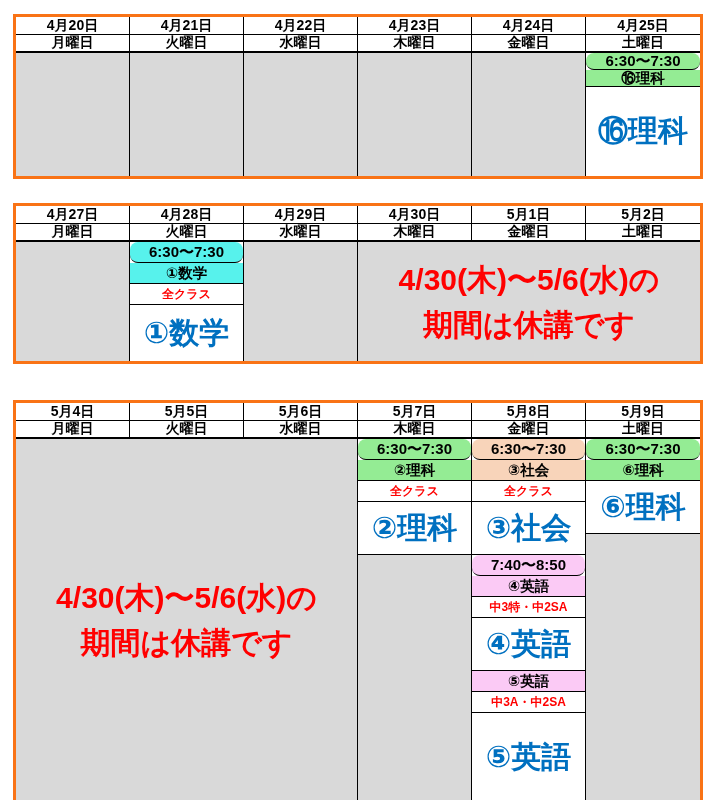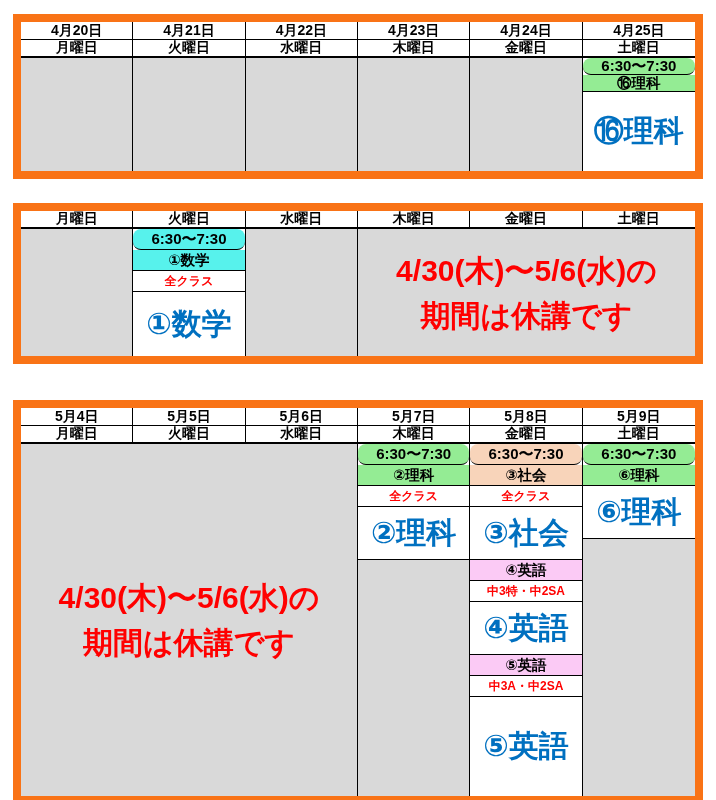--- a/index.html
+++ b/index.html
@@ -5,21 +5,21 @@
   html,body{margin:0;padding:0;}
   body{
     width:716px;height:800px;background:#ffffff;
     font-family:"Liberation Sans","DejaVu Sans",sans-serif;
     font-weight:bold;color:#000;
   }
   .page{position:relative;width:716px;height:800px;background:#fff;overflow:hidden;}
 
   .week{
     position:absolute;left:13px;width:690px;box-sizing:border-box;
-    border:8px solid #f97316;display:flex;flex-direction:column;background:#7dd3fc;
+    border:3px solid #f97316;display:flex;flex-direction:column;background:#7dd3fc;
   }
   #week1{top:14px;height:165px;}
   #week2{top:203px;height:161px;}
   #week3{top:400px;height:404px;}
 
   .hrow{display:grid;grid-template-columns:repeat(6,1fr);flex:0 0 auto;}
   .hrow > div{
     border-right:1.5px solid #000;border-bottom:1.5px solid #000;
     height:17px;display:flex;align-items:center;justify-content:center;
     font-size:14px;background:#fff;overflow:hidden;white-space:nowrap;
@@ -98,20 +98,28 @@
       <div class="col gray"></div>
       <div class="col last">
         <div class="cell t short bg-green">6:30〜7:30</div>
         <div class="cell s short bg-green">⑯理科</div>
         <div class="cell bigc">⑯理科</div>
       </div>
     </div>
   </div>
 
   <div class="week" id="week2">
+    <div class="hrow">
+      <div>4月27日</div>
+      <div>4月28日</div>
+      <div>4月29日</div>
+      <div>4月30日</div>
+      <div>5月1日</div>
+      <div>5月2日</div>
+    </div>
     <div class="hrow dow">
       <div>月曜日</div>
       <div>火曜日</div>
       <div>水曜日</div>
       <div>木曜日</div>
       <div>金曜日</div>
       <div>土曜日</div>
     </div>
     <div class="bdy">
       <div class="col gray"></div>
@@ -156,20 +164,21 @@
         <div class="cell s bg-green">②理科</div>
         <div class="cell n">全クラス</div>
         <div class="cell bigf">②理科</div>
         <div class="cell fill"></div>
       </div>
       <div class="col">
         <div class="cell t bg-orange">6:30〜7:30</div>
         <div class="cell s bg-orange">③社会</div>
         <div class="cell n">全クラス</div>
         <div class="cell bigf">③社会</div>
+        <div class="cell t bg-pink">7:40〜8:50</div>
         <div class="cell s bg-pink">④英語</div>
         <div class="cell n">中3特・中2SA</div>
         <div class="cell bigf">④英語</div>
         <div class="cell s bg-pink">⑤英語</div>
         <div class="cell n">中3A・中2SA</div>
         <div class="cell bigc">⑤英語</div>
       </div>
       <div class="col last">
         <div class="cell t bg-green">6:30〜7:30</div>
         <div class="cell s bg-green">⑥理科</div>

